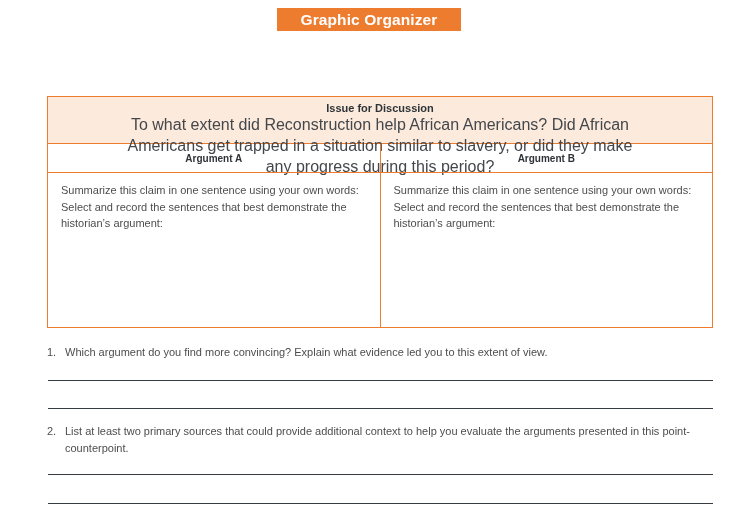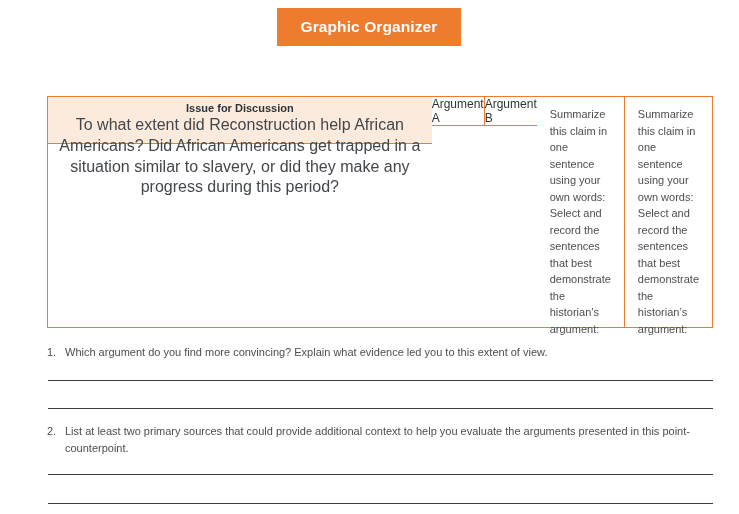--- a/index.html
+++ b/index.html
@@ -12,21 +12,21 @@
     position: relative;
     width: 739px; height: 514px;
     background: #ffffff;
     overflow: hidden;
   }
 
   
   .badge {
     position: absolute;
     left: 277px; top: 8px;
-    width: 184px; height: 38px;
+    width: 184px; height: 23px;
     background: var(--accent-orange, #ED7C2F);
     color: #ffffff;
     font-weight: bold;
     font-size: 15.5px;
     display: flex; align-items: center; justify-content: center;
     z-index: 2;
     letter-spacing: 0.1px;
   }
   .title-box {
     position: absolute;
@@ -43,21 +43,21 @@
     letter-spacing: -0.2px;
   }
 
   
   .org-table {
     position: absolute;
     left: 47px; top: 96px;
     width: 666px; height: 232px;
     border: 1px solid var(--accent-orange, #ED7C2F);
     background: #ffffff;
-    display: flex; flex-direction: row;
+    display: flex; flex-direction: column;
   }
   .issue-cell {
     background: var(--peach-background, #FCEBDC);
     border-bottom: 1px solid var(--accent-orange, #ED7C2F);
     height: 47px;
     text-align: center;
     padding-top: 5px;
   }
   .issue-heading {
     font-weight: bold;
@@ -73,22 +73,22 @@
     margin: 0 auto;
   }
   .arg-header-row {
     display: flex;
     height: 29px;
     border-bottom: 1px solid var(--accent-orange, #ED7C2F);
   }
   .arg-header {
     flex: 1;
     display: flex; align-items: center; justify-content: center;
-    font-weight: normal;
-    font-size: 12px;
+    font-weight: bold;
+    font-size: 10px;
     color: #2E3338;
   }
   .arg-header.first { border-right: 1px solid var(--accent-orange, #ED7C2F); }
   .arg-body-row {
     display: flex;
     flex: 1;
   }
   .arg-cell {
     flex: 1;
     padding: 9px 13px;

